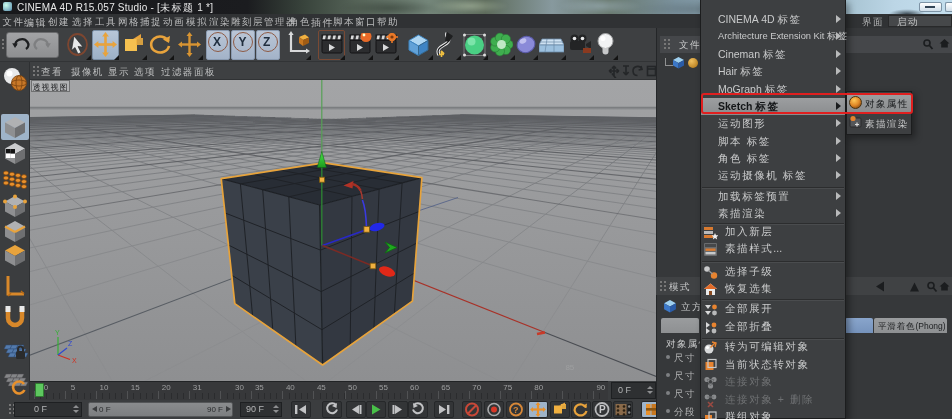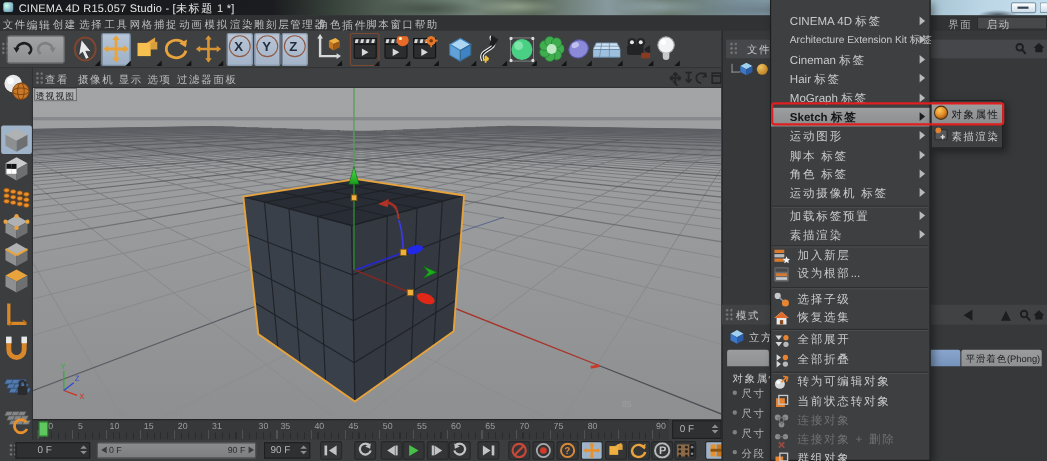--- a/index.html
+++ b/index.html
@@ -862,21 +862,21 @@
 <div class="ab" style="left:836px;top:191.5px;width:0;height:0;border-left:5px solid #b9babb;border-top:4px solid transparent;border-bottom:4px solid transparent"></div>
 <div class="ab" style="left:718px;top:206.9px;font-size:10.5px;color:#c9cacb"><i class="c">素描渲染</i></div>
 <div class="ab" style="left:836px;top:208.5px;width:0;height:0;border-left:5px solid #b9babb;border-top:4px solid transparent;border-bottom:4px solid transparent"></div>
 <div class="ab" style="left:725px;top:224.9px;font-size:10.5px;color:#c9cacb"><i class="c">加入新层</i></div>
 <svg class="ab" style="left:703px;top:224.5px" width="15" height="15" viewBox="0 0 15 15">
     <rect x="1" y="2" width="9" height="3" fill="#d87a30"></rect>
     <rect x="1" y="6" width="9" height="3" fill="#b8b9ba"></rect>
     <rect x="1" y="10" width="9" height="3" fill="#d87a30"></rect>
     <path d="M12 8l1 2.2 2.4.2-1.8 1.6.5 2.4-2.1-1.3-2.1 1.3.5-2.4-1.8-1.6 2.4-.2z" fill="#f0f0f0"></path>
   </svg>
-<div class="ab" style="left:725px;top:242.4px;font-size:10.5px;color:#c9cacb"><i class="c">设为根部</i>...</div>
+<div class="ab" style="left:725px;top:242.4px;font-size:10.5px;color:#c9cacb"><i class="c">素描样式</i>...</div>
 <svg class="ab" style="left:703px;top:242.0px" width="15" height="15" viewBox="0 0 15 15">
     <rect x="1" y="1" width="13" height="13" rx="1" fill="#6a6c6e"></rect>
     <rect x="2" y="2" width="11" height="3" fill="#46484a"></rect>
     <rect x="2.5" y="6.5" width="10" height="2.4" fill="#d87a30"></rect>
     <rect x="2.5" y="10" width="10" height="2.4" fill="#c8c9ca"></rect>
   </svg>
 <div class="ab" style="left:725px;top:264.9px;font-size:10.5px;color:#c9cacb"><i class="c">选择子级</i></div>
 <svg class="ab" style="left:703px;top:264.5px" width="15" height="15" viewBox="0 0 15 15">
     <circle cx="4" cy="4" r="2.8" fill="#c8c9ca"></circle>
     <circle cx="11" cy="10.5" r="3.2" fill="#e88430"></circle>

